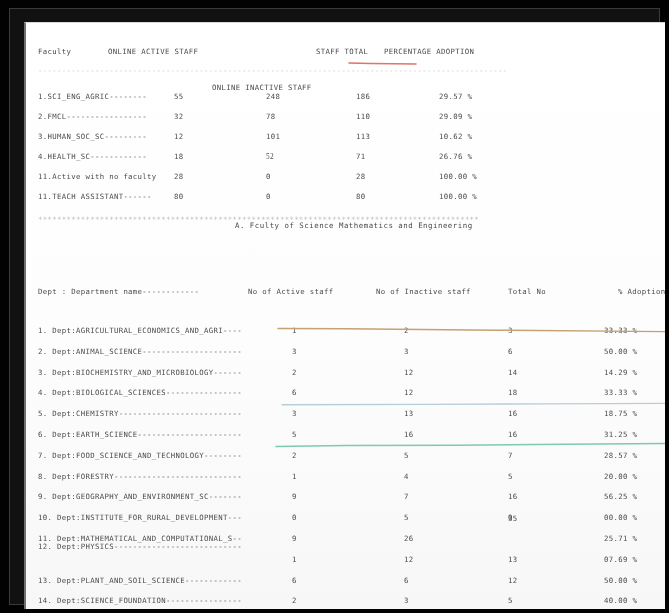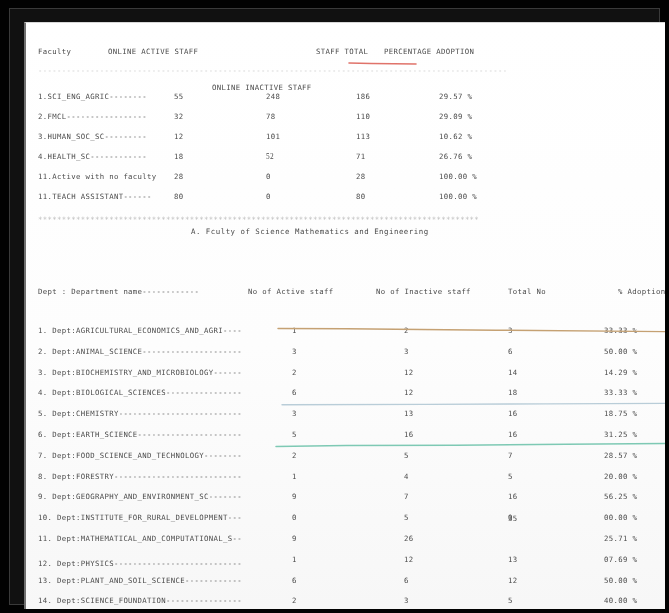--- a/index.html
+++ b/index.html
@@ -172,21 +172,21 @@
                 <span class="mono-line col fac-c1" style="top: 169px;">80</span>
                 <span class="mono-line col fac-c2" style="top: 169px;">0</span>
                 <span class="mono-line col fac-c3" style="top: 169px;">80</span>
                 <span class="mono-line col fac-c4" style="top: 169px;">100.00 %</span>
               </div>
             </div>
         </div>
 
         <div class="sep-line star-line" style="left:12px; top:192px; width:493px;">*********************************************************************************************</div>
 
-        <div class="section-title" style="top:204px;">A. Fculty of Science Mathematics and Engineering</div>
+        <div class="section-title" style="top:198px;margin-left:44px;">A. Fculty of Science Mathematics and Engineering</div>
 
         <div>
 
           <div>
             <span class="mono-line col deph-name" style="top:264px;">Dept : Department name------------</span>
             <span class="mono-line col deph-c1" style="top:264px;">No of Active staff</span>
             <span class="mono-line col deph-c2" style="top:264px;">No of Inactive staff</span>
             <span class="mono-line col deph-c3" style="top:264px;">Total No</span>
             <span class="mono-line col deph-c4" style="top:264px;">% Adoption</span>
           </div>
@@ -263,21 +263,21 @@
                 <span class="mono-line col dep-c4" style="top: 490.2px;">00.00 %</span>
               </div>
               <div>
                 <span class="mono-line col dep-name" style="top: 511px;">11. Dept:MATHEMATICAL_AND_COMPUTATIONAL_S--</span>
                 <span class="mono-line col dep-c1" style="top: 511px;">9</span>
                 <span class="mono-line col dep-c2" style="top: 511px;">26</span>
                 <span class="mono-line col dep-c3" style="top: 491px;">35</span>
                 <span class="mono-line col dep-c4" style="top: 511px;">25.71 %</span>
               </div>
               <div>
-                <span class="mono-line col dep-name" style="top: 536px;">12. Dept:PHYSICS---------------------------</span>
+                <span class="mono-line col dep-name" style="top: 519px;">12. Dept:PHYSICS---------------------------</span>
                 <span class="mono-line col dep-c1" style="top: 531.8px;">1</span>
                 <span class="mono-line col dep-c2" style="top: 531.8px;">12</span>
                 <span class="mono-line col dep-c3" style="top: 531.8px;">13</span>
                 <span class="mono-line col dep-c4" style="top: 531.8px;">07.69 %</span>
               </div>
               <div>
                 <span class="mono-line col dep-name" style="top: 552.6px;">13. Dept:PLANT_AND_SOIL_SCIENCE------------</span>
                 <span class="mono-line col dep-c1" style="top: 552.6px;">6</span>
                 <span class="mono-line col dep-c2" style="top: 552.6px;">6</span>
                 <span class="mono-line col dep-c3" style="top: 552.6px;">12</span>

